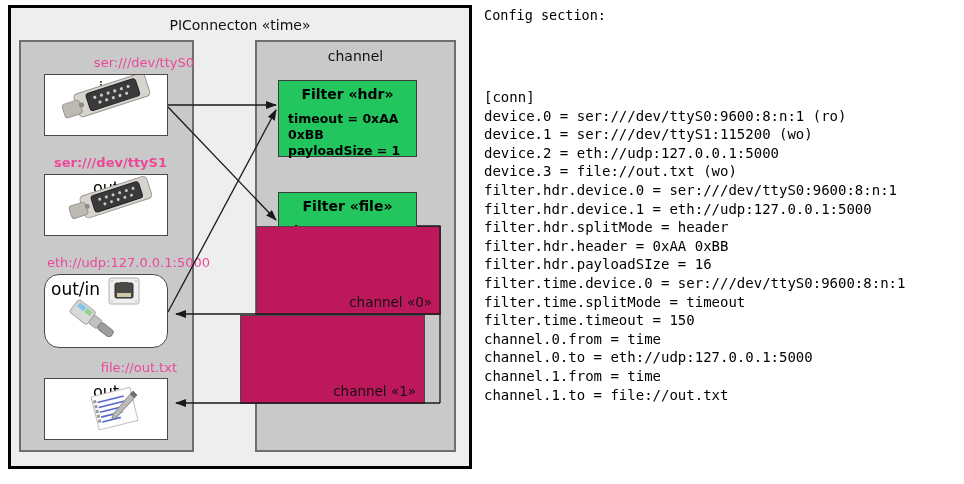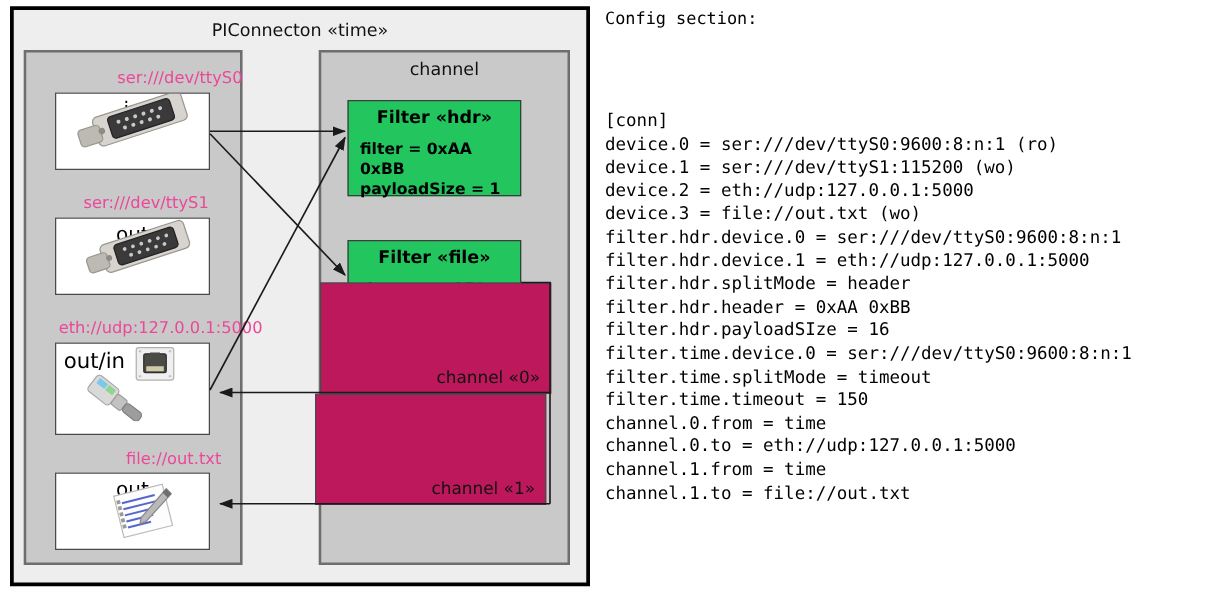--- a/index.html
+++ b/index.html
@@ -208,21 +208,21 @@
             <circle cx="44.5" cy="15" r="1.6"></circle>
               <circle cx="51.5" cy="15" r="1.6"></circle>
           </g>
           <rect x="-14" y="6" rx="3" ry="3" width="18" height="14" fill="#bdbab4" stroke="#9a978f" stroke-width="1"></rect>
           <circle cx="5" cy="12" r="2.6" fill="#8e8b85"></circle>
         </g>
       </svg>
     </div>
   </div>
 
-  <div class="dev-label" style="left:19px; top:155px; width:148px;">ser:///dev/ttyS1</div>
+  <div class="dev-label" style="left:19px; top:155px; width:148px;font-weight:bold;">ser:///dev/ttyS1</div>
   <div class="dev-box" style="left:44px; top:174px; width:124px; height:62px;">
     <div class="dev-role">out</div>
     <div class="icon-wrap">
       <svg width="124" height="62" viewBox="0 0 124 62">
         <g transform="translate(34,22) rotate(-18)">
           <rect x="0" y="0" rx="4" ry="4" width="70" height="23" fill="#d7d4cf" stroke="#9a978f" stroke-width="1"></rect>
           <rect x="11" y="3" rx="3" ry="3" width="50" height="17" fill="#3a3a3a" stroke="#222" stroke-width="1"></rect>
           <g fill="#c9c9c9">
             <circle cx="19" cy="8.5" r="1.5"></circle>
               <circle cx="26" cy="8.5" r="1.5"></circle>
@@ -237,21 +237,21 @@
               <circle cx="50.5" cy="14.5" r="1.5"></circle>
           </g>
           <rect x="-13" y="6" rx="3" ry="3" width="17" height="13" fill="#bdbab4" stroke="#9a978f" stroke-width="1"></rect>
           <circle cx="5" cy="11.5" r="2.4" fill="#8e8b85"></circle>
         </g>
       </svg>
     </div>
   </div>
 
   <div class="dev-label" style="left:35px; top:255px; width:175px;">eth://udp:127.0.0.1:5000</div>
-  <div class="dev-box eth" style="left:44px; top:274px; width:124px; height:74px;">
+  <div class="dev-box eth" style="left:44px; top:274px; width:124px; height:74px;border-radius:15px;">
     <div class="dev-role">out/in</div>
     <div class="icon-wrap">
       <svg width="124" height="62" viewBox="0 0 124 62">
         <rect x="64" y="3" width="30" height="26" rx="2" fill="#efefef" stroke="#b0b0b0" stroke-width="1"></rect>
         <rect x="70" y="8" width="18" height="15" rx="1.5" fill="#4a4a46" stroke="#2e2e2c" stroke-width="1"></rect>
         <rect x="75" y="7" width="8" height="4" fill="#4a4a46"></rect>
         <rect x="72" y="18" width="14" height="4" fill="#cfc9a8"></rect>
         <g fill="#c4c4c4">
           <circle cx="67" cy="6" r="1"></circle>
             <circle cx="91" cy="6" r="1"></circle>
@@ -299,37 +299,37 @@
     </div>
   </div>
 
   <div class="group-box" id="filters-group">
     <div class="group-title">channel</div>
   </div>
 
   <div class="filter-box" style="left:278px; top:80px; width:139px; height:77px;">
     <div class="filter-title">Filter «hdr»</div>
     <div class="filter-props">
-      <div>filter = 0xAA 0xBB</div>
+      <div>timeout = 0xAA 0xBB</div>
       <div>payloadSize = 1</div>
     </div>
   </div>
 
   <div class="filter-box" style="left:278px; top:192px; width:139px; height:75px;">
     <div class="filter-title">Filter «file»</div>
     <div class="filter-props">
       <div>timeout = 150 ms</div>
     </div>
   </div>
 
   <div class="channel-box" style="left:256px; top:226px; width:185px; height:89px;">
     <div class="channel-label">channel «0»</div>
   </div>
 
-  <div class="channel-box" style="left:252px; top:315px; width:185px; height:89px;">
+  <div class="channel-box" style="left:240px; top:315px; width:185px; height:89px;">
     <div class="channel-label">channel «1»</div>
   </div>
 
   <svg id="svg-arrows" viewBox="0 0 478 484">
     <defs>
       <marker id="ah" markerWidth="11" markerHeight="8" refX="10" refY="4" orient="auto" markerUnits="userSpaceOnUse">
         <path d="M0,0 L11,4 L0,8 Z" fill="#1a1a1a"></path>
       </marker>
     </defs>
     <g stroke="#1a1a1a" stroke-width="1.3" fill="none">

